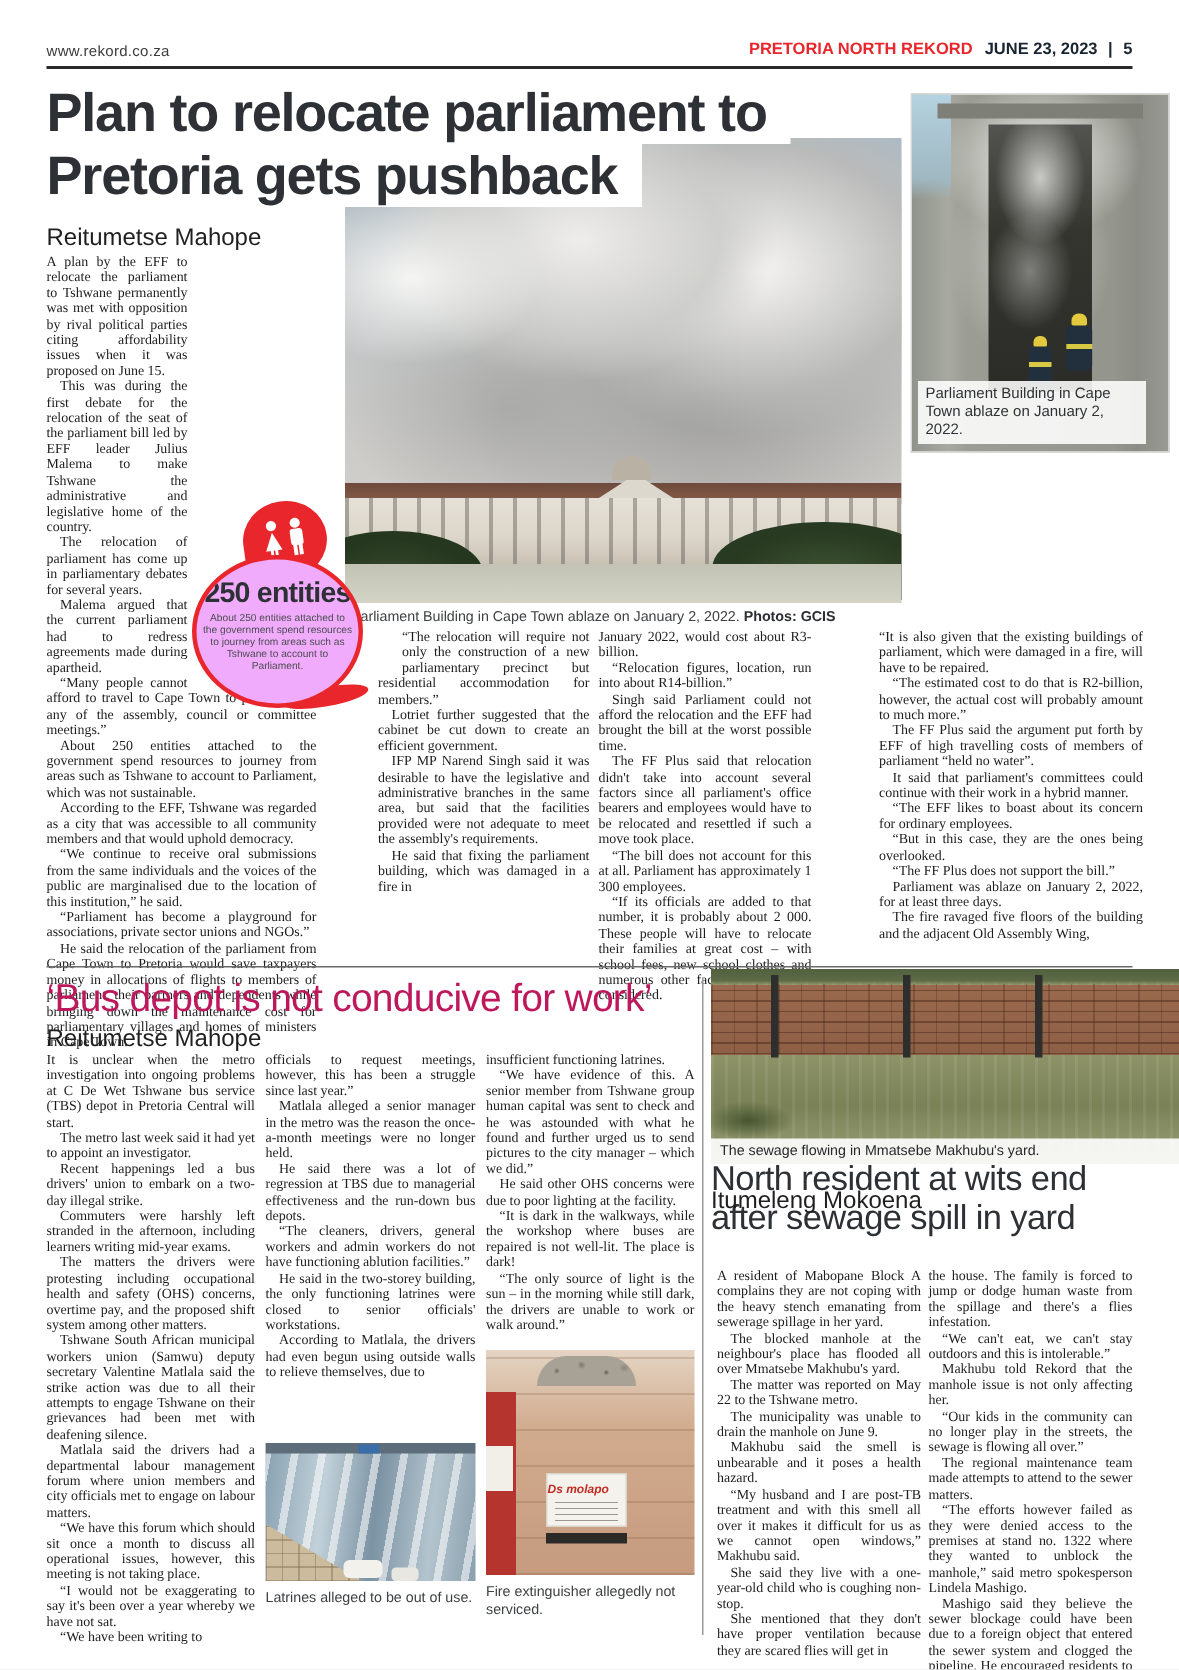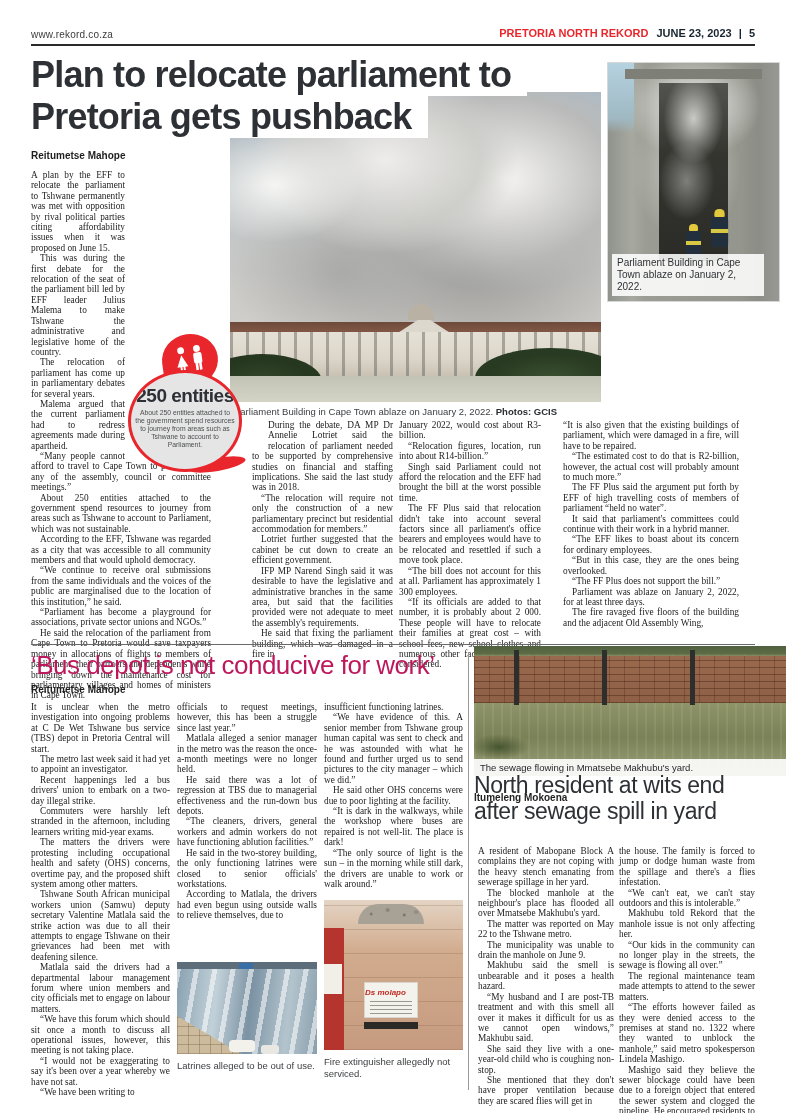--- a/index.html
+++ b/index.html
@@ -12,21 +12,21 @@
 .mast-right{right:31px;top:27px;font-size:11px;font-weight:bold;white-space:nowrap}
 .mast-paper{color:#e8262c}
 .mast-issue{color:#18242f;margin-left:5px}
 .mast-sep{color:#18242f;margin:0 4px}
 .mast-page{color:#18242f}
 .mast-rule{left:31px;top:44px;width:724px;height:2px;background:#2a2a2a}
 
 
 .hl1{left:31px;top:54px;z-index:6;line-height:0}
 .hl1 span{display:inline-block;background:#fff;font-size:36px;font-weight:bold;letter-spacing:-.8px;line-height:42px;color:#2d3136;padding-right:16px}
-.byline{font-weight:bold;font-size:10px;color:#1f1f1f}
+.byline{font-weight:normal;font-size:16px;color:#1f1f1f}
 .hl2{left:31px;top:650px;font-size:26px;font-weight:normal;letter-spacing:-.5px;color:#be185d;white-space:nowrap}
 .hl3{left:474px;top:772px;font-size:23px;line-height:26px;letter-spacing:-.4px;color:#2d3136}
 
 
 .bodycol{font-family:"Liberation Serif",serif;font-size:9.3px;line-height:10.4px;color:#1c1c1c;text-align:justify}
 .bodycol p{text-indent:9px;margin:0}
 .bodycol p:first-of-type{text-indent:0}
 .spacer-r{float:right;width:92px;height:126px;margin-top:158px;margin-right:-6px}
 .spacer-l{float:left;width:16px;height:22px}
 
@@ -73,21 +73,21 @@
 .ff::before{content:"";position:absolute;left:3px;top:-7px;width:9px;height:7px;border-radius:4px 4px 1px 1px;background:#e3c93e}
 .ff1{left:78px;top:168px}
 .ff2{left:104px;top:156px;transform:scale(1.15)}
 .pi-capbox{left:4px;bottom:5px;width:152px;background:rgba(255,255,255,.88);padding:3px 5px}
 .pi-capbox .caption{font-size:10px;line-height:12px;color:#2f3134}
 
 
 .info{left:126px;top:334px;width:142px;height:140px;z-index:7}
 .info-pin{left:36px;top:0;width:56px;height:52px;border-radius:50% 50% 50% 6%;background:#e8262c;transform:rotate(-8deg)}
 .info-pin svg{position:absolute;left:10px;top:11px}
-.info-circle{left:2px;top:36px;width:114px;height:102px;border-radius:50%;background:#e5e5e5;border:3px solid #e8262c;text-align:center;overflow:hidden}
+.info-circle{left:2px;top:36px;width:114px;height:102px;border-radius:50%;background:#f0abfc;border:3px solid #e8262c;text-align:center;overflow:hidden}
 .info-stat{margin-top:12px;font-size:19px;font-weight:bold;letter-spacing:-.5px;color:#2d3136}
 .info-desc{margin:2px auto 0;width:100px;font-size:6.8px;line-height:8px;color:#4c4e50}
 .info-swoosh{left:62px;top:124px;width:58px;height:13px;border-radius:50%;background:#e8262c;transform:rotate(-10deg)}
 
 
 .photo-latrine{left:177px;top:962px;width:140px;height:92px;background:
  repeating-linear-gradient(100deg,rgba(255,255,255,.55) 0 5px,rgba(255,255,255,0) 5px 18px),
  linear-gradient(96deg,#87a0b0 0%,#c2d1d9 28%,#7c93a4 52%,#b3c4cd 78%,#8aa0ae 100%)}
 .lat-top{left:0;top:0;width:100%;height:7px;background:#5d6e7a}
 .lat-sign{left:62px;top:1px;width:14px;height:6px;background:#3a6ea8}
@@ -128,21 +128,21 @@
 .sew-post{top:4px;width:5px;height:55px;background:#2e2e2c}
 .sew-grass{left:-10px;bottom:14px;width:70px;height:30px;border-radius:50%;background:radial-gradient(closest-side,#46552f,rgba(58,70,38,0) 85%)}
 .sew-capbar{left:0;bottom:0;width:100%;background:rgba(255,255,255,.9);padding:3px 6px}
 .sew-capbar .caption{color:#26282b;font-size:9.5px}
 
 
 .a1-byline{left:31px;top:150px}
 .a1c1{left:31px;top:170px;width:180px}
 .a1c2{left:252px;top:420px;width:141px}
 .a1c3{left:399px;top:420px;width:142px}
-.a1c4{left:563px;top:420px;width:176px}
+.a1c4{left:586px;top:420px;width:176px}
 .a2-byline{left:31px;top:684px}
 .a2c1{left:31px;top:702px;width:139px}
 .a2c2{left:177px;top:702px;width:140px}
 .a2c3{left:324px;top:702px;width:139px}
 .a3-byline{left:474px;top:792px}
 .a3c1{left:478px;top:846px;width:136px}
 .a3c2{left:619px;top:846px;width:136px}
 </style>
 </head>
 <body>
@@ -199,21 +199,20 @@
       <p>He said the relocation of the parliament from Cape Town to Pretoria would save taxpayers money in allocations of flights to members of parliament, their partners and dependents while bringing down the maintenance cost for parliamentary villages and homes of ministers in Cape Town.</p>
     </div>
 
   <div class="abs caption cap-main">
     <span>Parliament Building in Cape Town ablaze on January 2, 2022.</span>
     <b>Photos: GCIS</b>
   </div>
 
   <div class="abs bodycol a1c2">
     <div class="spacer-l"></div>
-  <p>During the debate, DA MP Dr Annelie Lotriet said the relocation of parliament needed to be supported by comprehensive studies on financial and staffing implications. She said the last study was in 2018.</p>
       <p>“The relocation will require not only the construction of a new parliamentary precinct but residential accommodation for members.”</p>
       <p>Lotriet further suggested that the cabinet be cut down to create an efficient government.</p>
       <p>IFP MP Narend Singh said it was desirable to have the legislative and administrative branches in the same area, but said that the facilities provided were not adequate to meet the assembly's requirements.</p>
       <p>He said that fixing the parliament building, which was damaged in a fire in</p>
     </div>
   <div class="abs bodycol a1c3">
       <p>January 2022, would cost about R3-billion.</p>
       <p>“Relocation figures, location, run into about R14-billion.”</p>
       <p>Singh said Parliament could not afford the relocation and the EFF had brought the bill at the worst possible time.</p>
       <p>The FF Plus said that relocation didn't take into account several factors since all parliament's office bearers and employees would have to be relocated and resettled if such a move took place.</p>

